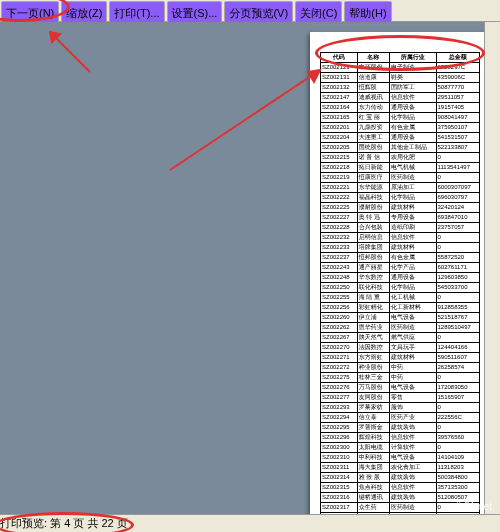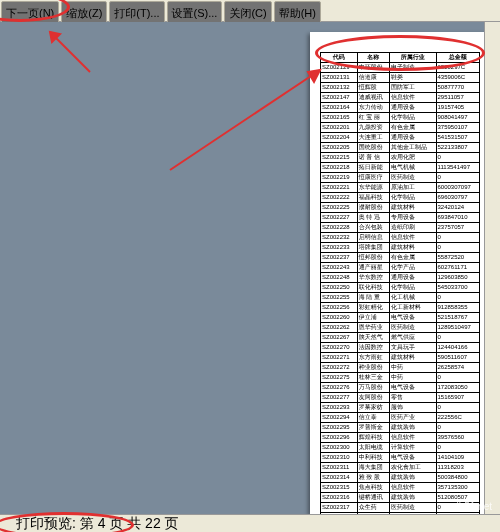--- a/index.html
+++ b/index.html
@@ -1,40 +1,41 @@
 <!DOCTYPE html>
 <html><head>
 <meta charset="utf-8">
 <style>
   * { margin: 0; padding: 0; box-sizing: border-box; }
   body { font-family: "SimSun", "Microsoft YaHei", sans-serif; font-size: 12px; background: #7a8a9a; width: 500px; height: 532px; overflow: hidden; position: relative; }
   .toolbar { background: #ece9d8; border-bottom: 1px solid #999; display: flex; height: 22px; align-items: stretch; }
-  .tbtn { background: #737373; border: 1px solid #aca899; border-radius: 2px; padding: 11px 4px; margin: 1px 1px; font-size: 11px; cursor: pointer; display: flex; align-items: center; }
+  .tbtn { background: #8b5cf6; border: 1px solid #aca899; border-radius: 2px; padding: 11px 4px; margin: 1px 1px; font-size: 11px; cursor: pointer; display: flex; align-items: center; }
   .preview-area { position: absolute; top: 22px; left: 0; right: 0; bottom: 18px; background: #7a8a9a; overflow: hidden; }
   .page { position: absolute; top: 10px; right: 10px; width: 180px; bottom: 0; background: #fff; box-shadow: -2px 2px 4px rgba(0,0,0,0.4); padding: 20px 10px 0 10px; }
   table { border-collapse: collapse; width: 100%; font-size: 6px; }
   th, td { border: 1px solid #000; padding: 0 1px; white-space: nowrap; overflow: hidden; text-align: left; height: 9px; line-height: 9px; }
   th { font-weight: bold; text-align: center; }
-  .statusbar { position: absolute; bottom: 0; left: 0; right: 0; height: 18px; background: #ece9d8; border-top: 1px solid #999; font-size: 14px; padding: 2px 16px; display: flex; align-items: center; }
+  .statusbar { position: absolute; bottom: 0; left: 0; right: 0; height: 18px; background: #ece9d8; border-top: 1px solid #999; font-size: 11px; padding: 2px 0; display: flex; align-items: center; }
   .circle { position: absolute; border: 3px solid #e03030; border-radius: 50%; pointer-events: none; }
   .c1 { top: -8px; left: -30px; width: 100px; height: 30px; }
   .c2 { top: 35px; left: 315px; width: 170px; height: 36px; }
   .c3 { bottom: -6px; left: -6px; width: 140px; height: 26px; }
   .arrow { position: absolute; stroke: #e03030; stroke-width: 2; fill: #e03030; pointer-events: none; }
   .watermark { position: absolute; right: 8px; bottom: 20px; font-size: 10px; color: rgba(255,255,255,0.8); font-family: Arial; pointer-events: none; }
   .vscroll { position: absolute; top: 22px; right: 0; bottom: 18px; width: 16px; background: #ece9d8; border-left: 1px solid #999; }
 </style>
 </head>
 <body>
 
 <div class="toolbar">
   <button class="tbtn">下一页(N)</button>
   <button class="tbtn">缩放(Z)</button>
   <button class="tbtn">打印(T)...</button>
   <button class="tbtn">设置(S)...</button>
+  <button class="tbtn">分页预览(V)</button>
   <button class="tbtn">关闭(C)</button>
   <button class="tbtn">帮助(H)</button>
 </div>
 
 <div class="preview-area">
   <div class="page">
     <table>
       <thead>
           <tr id="thead-row">
             <th>代码</th>

